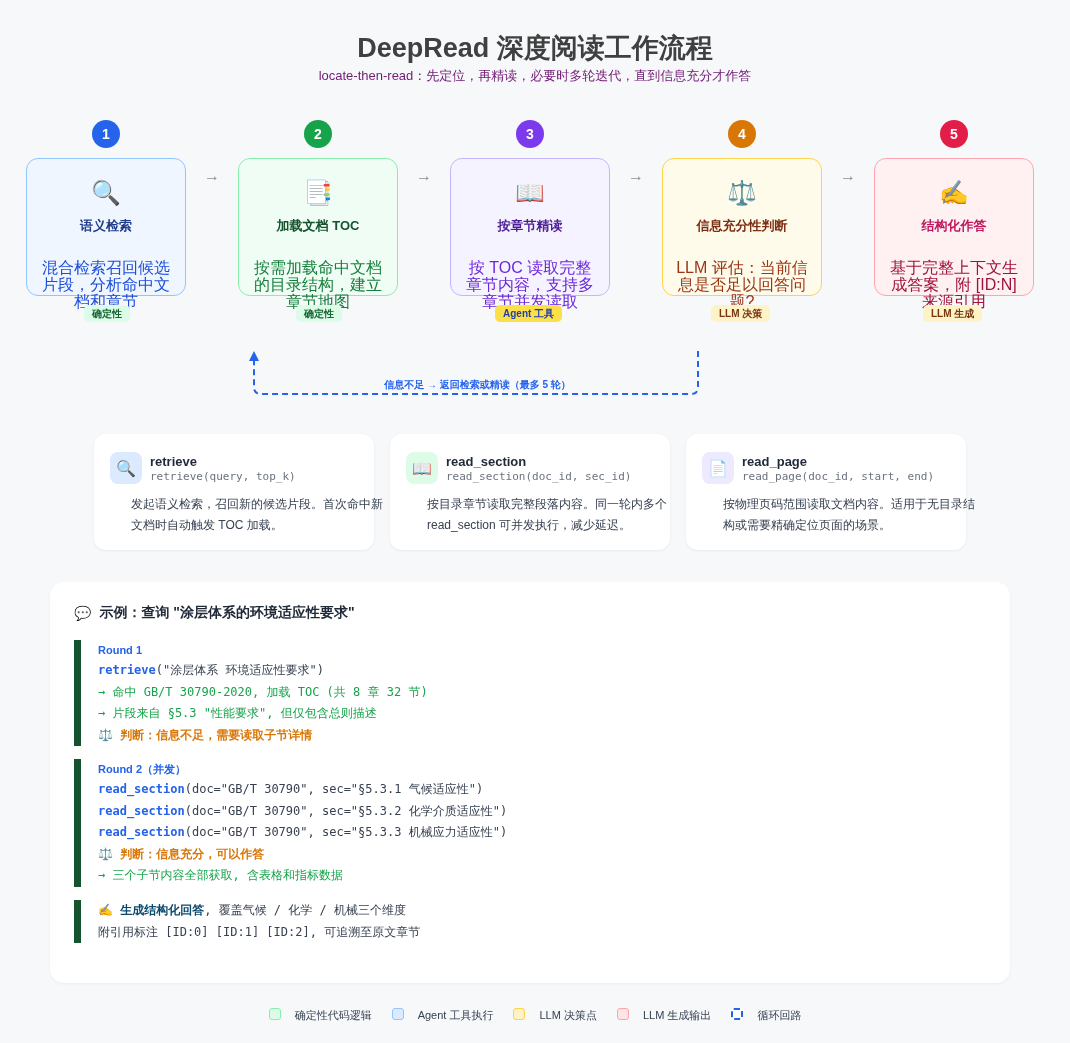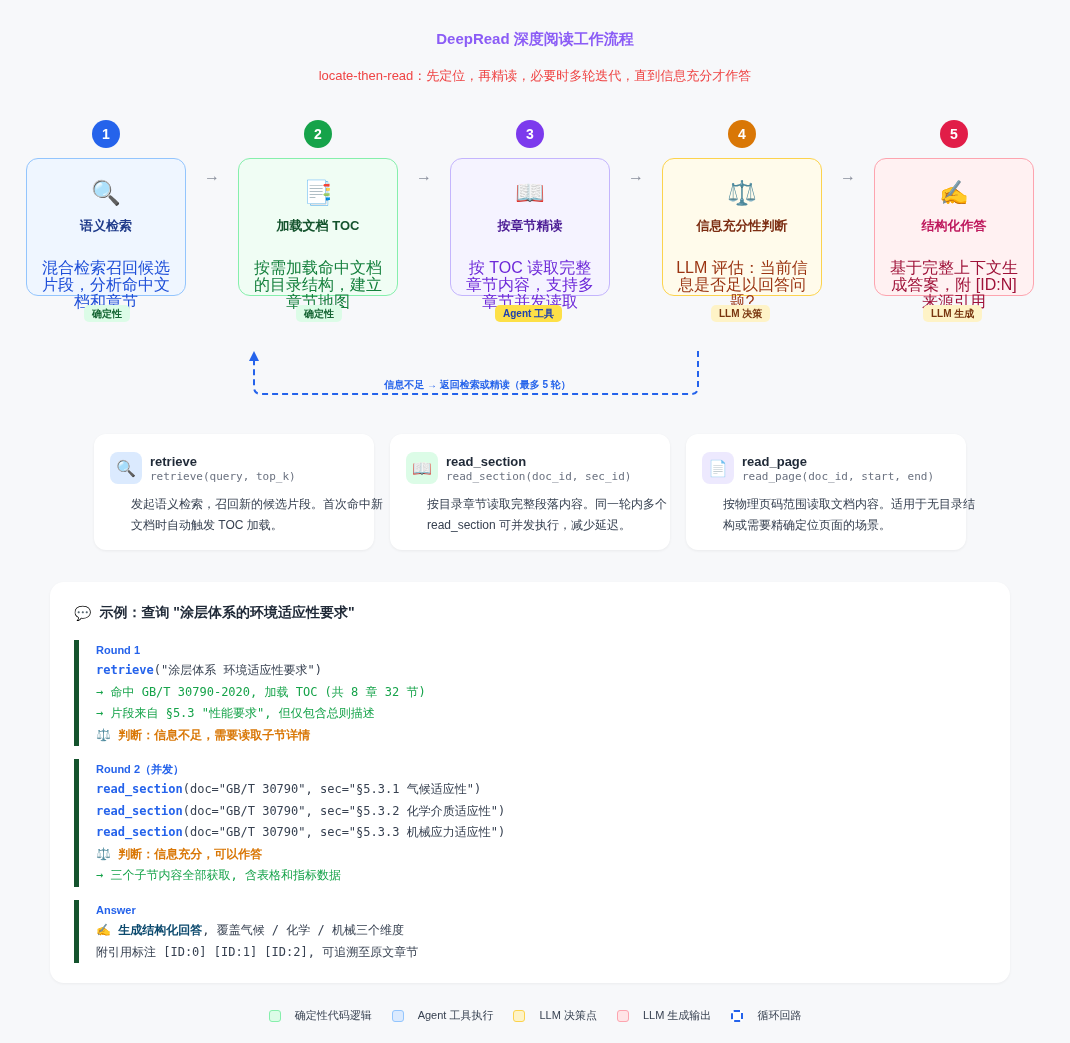--- a/index.html
+++ b/index.html
@@ -1,49 +1,49 @@
 <!DOCTYPE html>
 <html><head>
 <meta charset="utf-8">
 <style>
   * { box-sizing: border-box; margin: 0; padding: 0; }
   html, body { width: 1070px; height: 1043px; background: #f7f8fa; overflow: hidden; }
   body { font-family: "Liberation Sans", "DejaVu Sans", sans-serif; color: #1f2937; position: relative; }
-  .title { position: absolute; top: 30px; left: 0; width: 1070px; text-align: center; font-size: 15px; font-weight: bold; color: #8b5cf6; }
-  .subtitle { position: absolute; top: 67px; left: 0; width: 1070px; text-align: center; font-size: 13px; color: #ef4444; }
+  .title { position: absolute; top: 30px; left: 0; width: 1070px; text-align: center; font-size: 27px; font-weight: bold; color: #404040; }
+  .subtitle { position: absolute; top: 67px; left: 0; width: 1070px; text-align: center; font-size: 13px; color: #701a75; }
 
   .step-num { position: absolute; top: 120px; width: 28px; height: 28px; border-radius: 50%; color: #fff; font-weight: bold; font-size: 14px; display: flex; align-items: center; justify-content: center; }
   .step-card { position: absolute; top: 158px; width: 160px; height: 138px; border-radius: 12px; border: 1px solid; text-align: center; padding-top: 18px; }
   .step-icon { font-size: 24px; height: 32px; line-height: 32px; display: block; }
   .step-title { font-size: 13px; font-weight: bold; margin-top: 8px; display: block; }
   .step-desc { font-size: 16px; line-height: 17px; margin-top: 24px; padding: 0 10px; display: block; }
   .step-tag { position: absolute; top: 305px; height: 17px; padding: 0 8px; border-radius: 5px; font-size: 10px; font-weight: bold; display: flex; align-items: center; white-space: nowrap; }
   .arrow { position: absolute; top: 167px; color: #8a8f9c; font-size: 16px; width: 26px; text-align: center; }
 
   .loop-svg { position: absolute; left: 240px; top: 345px; }
   .loop-label { position: absolute; left: 250px; top: 378px; width: 455px; text-align: center; font-size: 10px; font-weight: bold; color: #2563eb; }
 
   .tool-card { position: absolute; top: 434px; width: 280px; height: 116px; background: #fff; border-radius: 12px; box-shadow: 0 1px 3px rgba(0,0,0,0.06); padding: 18px 16px 0 16px; }
   .tool-icon-box { position: absolute; left: 16px; top: 18px; width: 32px; height: 32px; border-radius: 8px; display: flex; align-items: center; justify-content: center; font-size: 16px; }
   .tool-name { position: absolute; left: 56px; top: 20px; font-size: 13px; font-weight: bold; color: #1f2937; }
   .tool-sig { position: absolute; left: 56px; top: 36px; font-size: 11px; font-family: "DejaVu Sans Mono", monospace; color: #6b7280; }
   .tool-desc { position: absolute; left: 13px; top: 60px; width: 258px; font-size: 12px; line-height: 21px; color: #374151; margin-left: 24px; }
 
   .example { position: absolute; left: 50px; top: 582px; width: 960px; height: 401px; background: #fff; border-radius: 14px; box-shadow: 0 1px 3px rgba(0,0,0,0.05); }
   .ex-head { position: absolute; left: 24px; top: 22px; font-size: 14px; font-weight: bold; color: #1f2937; display: flex; align-items: center; gap: 8px; }
-  .round { position: absolute; left: 24px; border-left: 5px solid #14532d; padding-left: 17px; }
+  .round { position: absolute; left: 24px; border-left: 7px solid #14532d; padding-left: 17px; }
   .round-label { font-size: 11px; font-weight: bold; color: #2563eb; height: 20px; line-height: 20px; }
   .code-line { font-family: "DejaVu Sans Mono", monospace; font-size: 12px; height: 21.5px; line-height: 21.5px; color: #374151; white-space: nowrap; }
   .fn { color: #2563eb; font-weight: bold; }
   .green { color: #16a34a; }
   .judge { color: #d97706; font-weight: bold; font-family: "Liberation Sans", sans-serif; }
   .red { color: #0c4a6e; font-weight: bold; font-family: Liberation Serif, serif; }
 
   .legend { position: absolute; top: 1008px; left: 0; width: 1070px; display: flex; justify-content: center; gap: 20px; font-size: 11px; color: #374151; }
-  .legend-item { display: flex; align-items: center; gap: 14px; }
+  .legend-item { display: flex; align-items: flex-start; gap: 14px; }
   .swatch { width: 12px; height: 12px; border-radius: 3px; border: 1px solid; }
 </style>
 </head>
 <body>
 
 <div class="title">DeepRead 深度阅读工作流程</div>
 <div class="subtitle">locate-then-read：先定位，再精读，必要时多轮迭代，直到信息充分才作答</div>
 
 <div class="step-num" style="left:92px;background:#2563eb;">1</div>
 <div class="step-card" style="left:26px;background:#eff6ff;border-color:#93c5fd;">
@@ -135,21 +135,20 @@
   <div class="round" style="top:177px;">
     <div class="round-label">Round 2（并发）</div>
     <div class="code-line"><span class="fn">read_section</span><span>(doc="GB/T 30790", sec="§5.3.1 气候适应性")</span></div>
     <div class="code-line"><span class="fn">read_section</span><span>(doc="GB/T 30790", sec="§5.3.2 化学介质适应性")</span></div>
     <div class="code-line"><span class="fn">read_section</span><span>(doc="GB/T 30790", sec="§5.3.3 机械应力适应性")</span></div>
     <div class="code-line"><span>⚖️</span> <span class="judge">判断：信息充分，可以作答</span></div>
     <div class="code-line green">→ 三个子节内容全部获取, 含表格和指标数据</div>
   </div>
 
   <div class="round" style="top:318px;">
-    <div class="round-label">Answer</div>
     <div class="code-line"><span>✍️</span> <span class="red">生成结构化回答</span><span>, 覆盖气候 / 化学 / 机械三个维度</span></div>
     <div class="code-line">附引用标注 [ID:0] [ID:1] [ID:2], 可追溯至原文章节</div>
   </div>
 </div>
 
 <div class="legend">
   <div class="legend-item">
       <span class="swatch" style="background:#dcfce7;border-color:#86efac;"></span>
       <span>确定性代码逻辑</span>
     </div>

